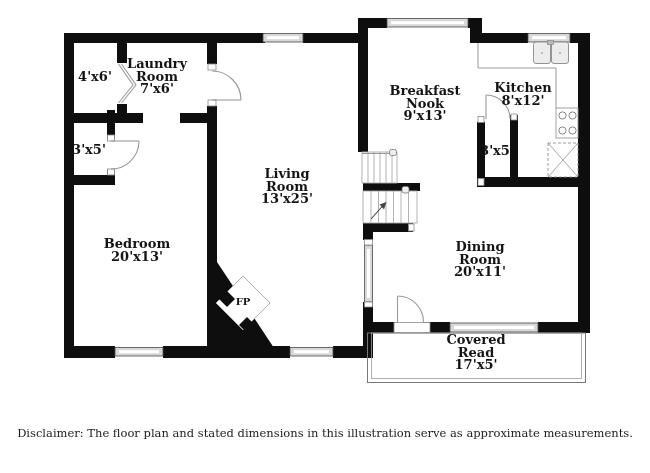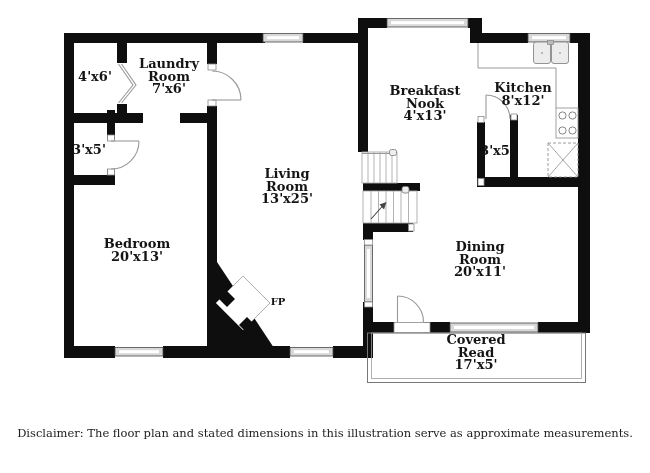--- a/index.html
+++ b/index.html
@@ -22,21 +22,21 @@
   .fpnotch{fill:var(--wall,#0e0e0e);}
   .arrow{stroke:#444;stroke-width:1.1;fill:none;}
   .arrowhead{fill:#444;}
   .porchline{fill:none;stroke:#777;stroke-width:1;}
   .porchline2{fill:none;stroke:#9c9c9c;stroke-width:.8;}
   .lbl{position:absolute;transform:translate(-50%,-50%);text-align:center;
        font-weight:bold;font-size:13px;line-height:12.5px;color:var(--text,#141414);
        white-space:nowrap;}
   .lbl span{display:block;}
   .fp-lbl{position:absolute;transform:translate(-50%,-50%);font-weight:bold;
-       font-size:10px;color:var(--text,#141414);margin-left:35px;}
+       font-size:10px;color:var(--text,#141414);}
   .disclaimer{position:absolute;left:0;top:426px;width:650px;text-align:center;
        font-size:11.5px;line-height:15.5px;color:#1c1c1c;}
   .disclaimer span{display:block;}
 </style>
 </head>
 <body>
 
 <svg id="plan" width="650" height="473" viewBox="0 0 650 473">
 
   <g>
@@ -206,41 +206,41 @@
     <rect class="cap" x="408.5" y="224" width="5.5" height="7"></rect>
     <rect class="cap" x="478" y="178.5" width="6" height="7"></rect>
     <rect class="cap" x="364.5" y="239.5" width="8" height="5.5"></rect>
     <rect class="cap" x="364.5" y="302" width="8" height="5"></rect>
   </g>
 </svg>
 
 <div class="lbl" style="left:95px;top:77px">
   <span>4'x6'</span>
 </div>
-<div class="lbl" style="left:169px;top:77px">
+<div class="lbl" style="left:157px;top:77px">
   <span>Laundry</span>
   <span>Room</span>
   <span>7'x6'</span>
 </div>
 <div class="lbl" style="left:89px;top:150px">
   <span>3'x5'</span>
 </div>
 <div class="lbl" style="left:137px;top:250px">
   <span>Bedroom</span>
   <span>20'x13'</span>
 </div>
 <div class="lbl" style="left:287px;top:187px">
   <span>Living</span>
   <span>Room</span>
   <span>13'x25'</span>
 </div>
 <div class="lbl" style="left:425px;top:104px">
   <span>Breakfast</span>
   <span>Nook</span>
-  <span>4'x13'</span>
+  <span>9'x13'</span>
 </div>
 <div class="lbl" style="left:523px;top:94px">
   <span>Kitchen</span>
   <span>8'x12'</span>
 </div>
 <div class="lbl" style="left:497px;top:151px">
   <span>3'x5'</span>
 </div>
 <div class="lbl" style="left:480px;top:260px">
   <span>Dining</span>

